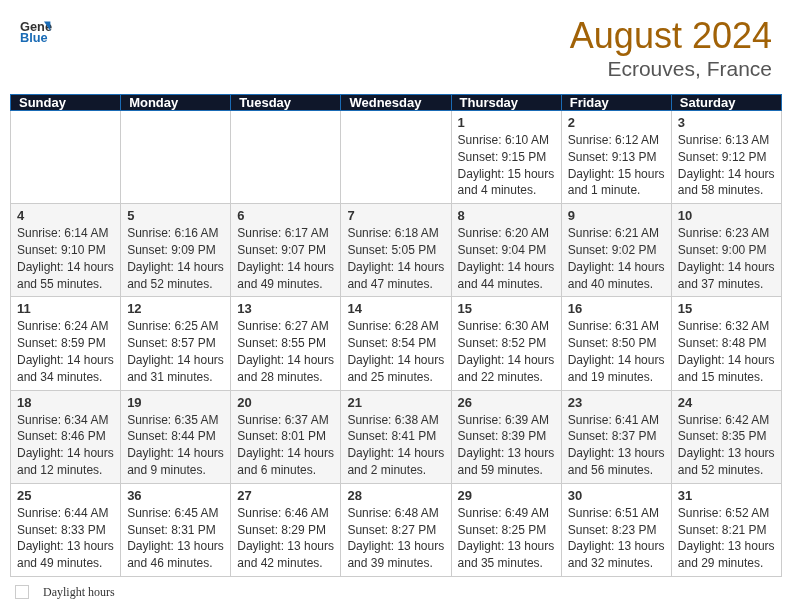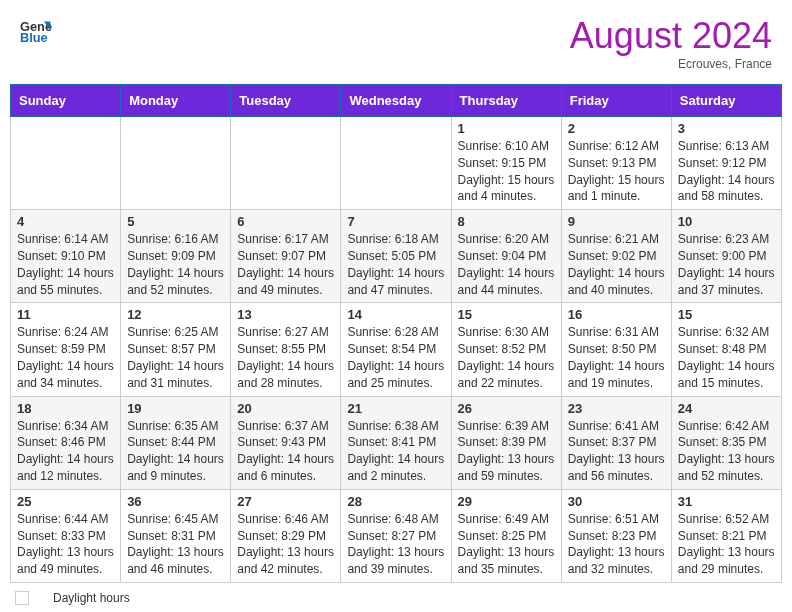--- a/index.html
+++ b/index.html
@@ -25,37 +25,37 @@
     .logo-icon {
       width: 32px;
       height: 32px;
     }
     .title-area {
       text-align: right;
     }
     .month-title {
       font-size: 36px;
       font-weight: normal;
-      color: #a21caf;
+      color: #a16207;
       text-align: center;
     }
     .location {
-      font-size: 12px;
+      font-size: 21px;
       color: #555;
     }
     .calendar {
       width: 100%;
       border-collapse: collapse;
       border: 1px solid #ccc;
     }
     .calendar th {
-      background-color: #6d28d9;
+      background-color: #0f172a;
       color: white;
       text-align: left;
-      padding: 8px 8px;
+      padding: 0 8px;
       font-size: 13px;
       border: 1px solid #1a6bb5;
     }
     .calendar td {
       vertical-align: top;
       border: 1px solid #ccc;
       padding: 4px 6px;
       width: 14.28%;
       min-height: 80px;
       font-size: 10.5px;
@@ -74,23 +74,24 @@
       font-size: 12px;
       line-height: 1.4;
       color: #333;
     }
     .empty-cell {
       background: #fff !important;
     }
     .footer {
       display: flex;
       align-items: center;
-      gap: 24px;
+      gap: 14px;
       margin-top: 8px;
       padding: 0 5px;
+      font-family: Liberation Serif, serif;
     }
     .legend-box {
       width: 14px;
       height: 14px;
       background: #fff;
       border: 1px solid #ccc;
     }
     .footer-text {
       font-size: 12px;
       color: #333;
@@ -266,21 +267,21 @@
         <td>
           <div class="day-number">19</div>
           <div class="day-info">Sunrise: 6:35 AM
 Sunset: 8:44 PM
 Daylight: 14 hours
 and 9 minutes.</div>
         </td>
         <td>
           <div class="day-number">20</div>
           <div class="day-info">Sunrise: 6:37 AM
-Sunset: 9:43 PM
+Sunset: 8:01 PM
 Daylight: 14 hours
 and 6 minutes.</div>
         </td>
         <td>
           <div class="day-number">21</div>
           <div class="day-info">Sunrise: 6:38 AM
 Sunset: 8:41 PM
 Daylight: 14 hours
 and 2 minutes.</div>
         </td>

